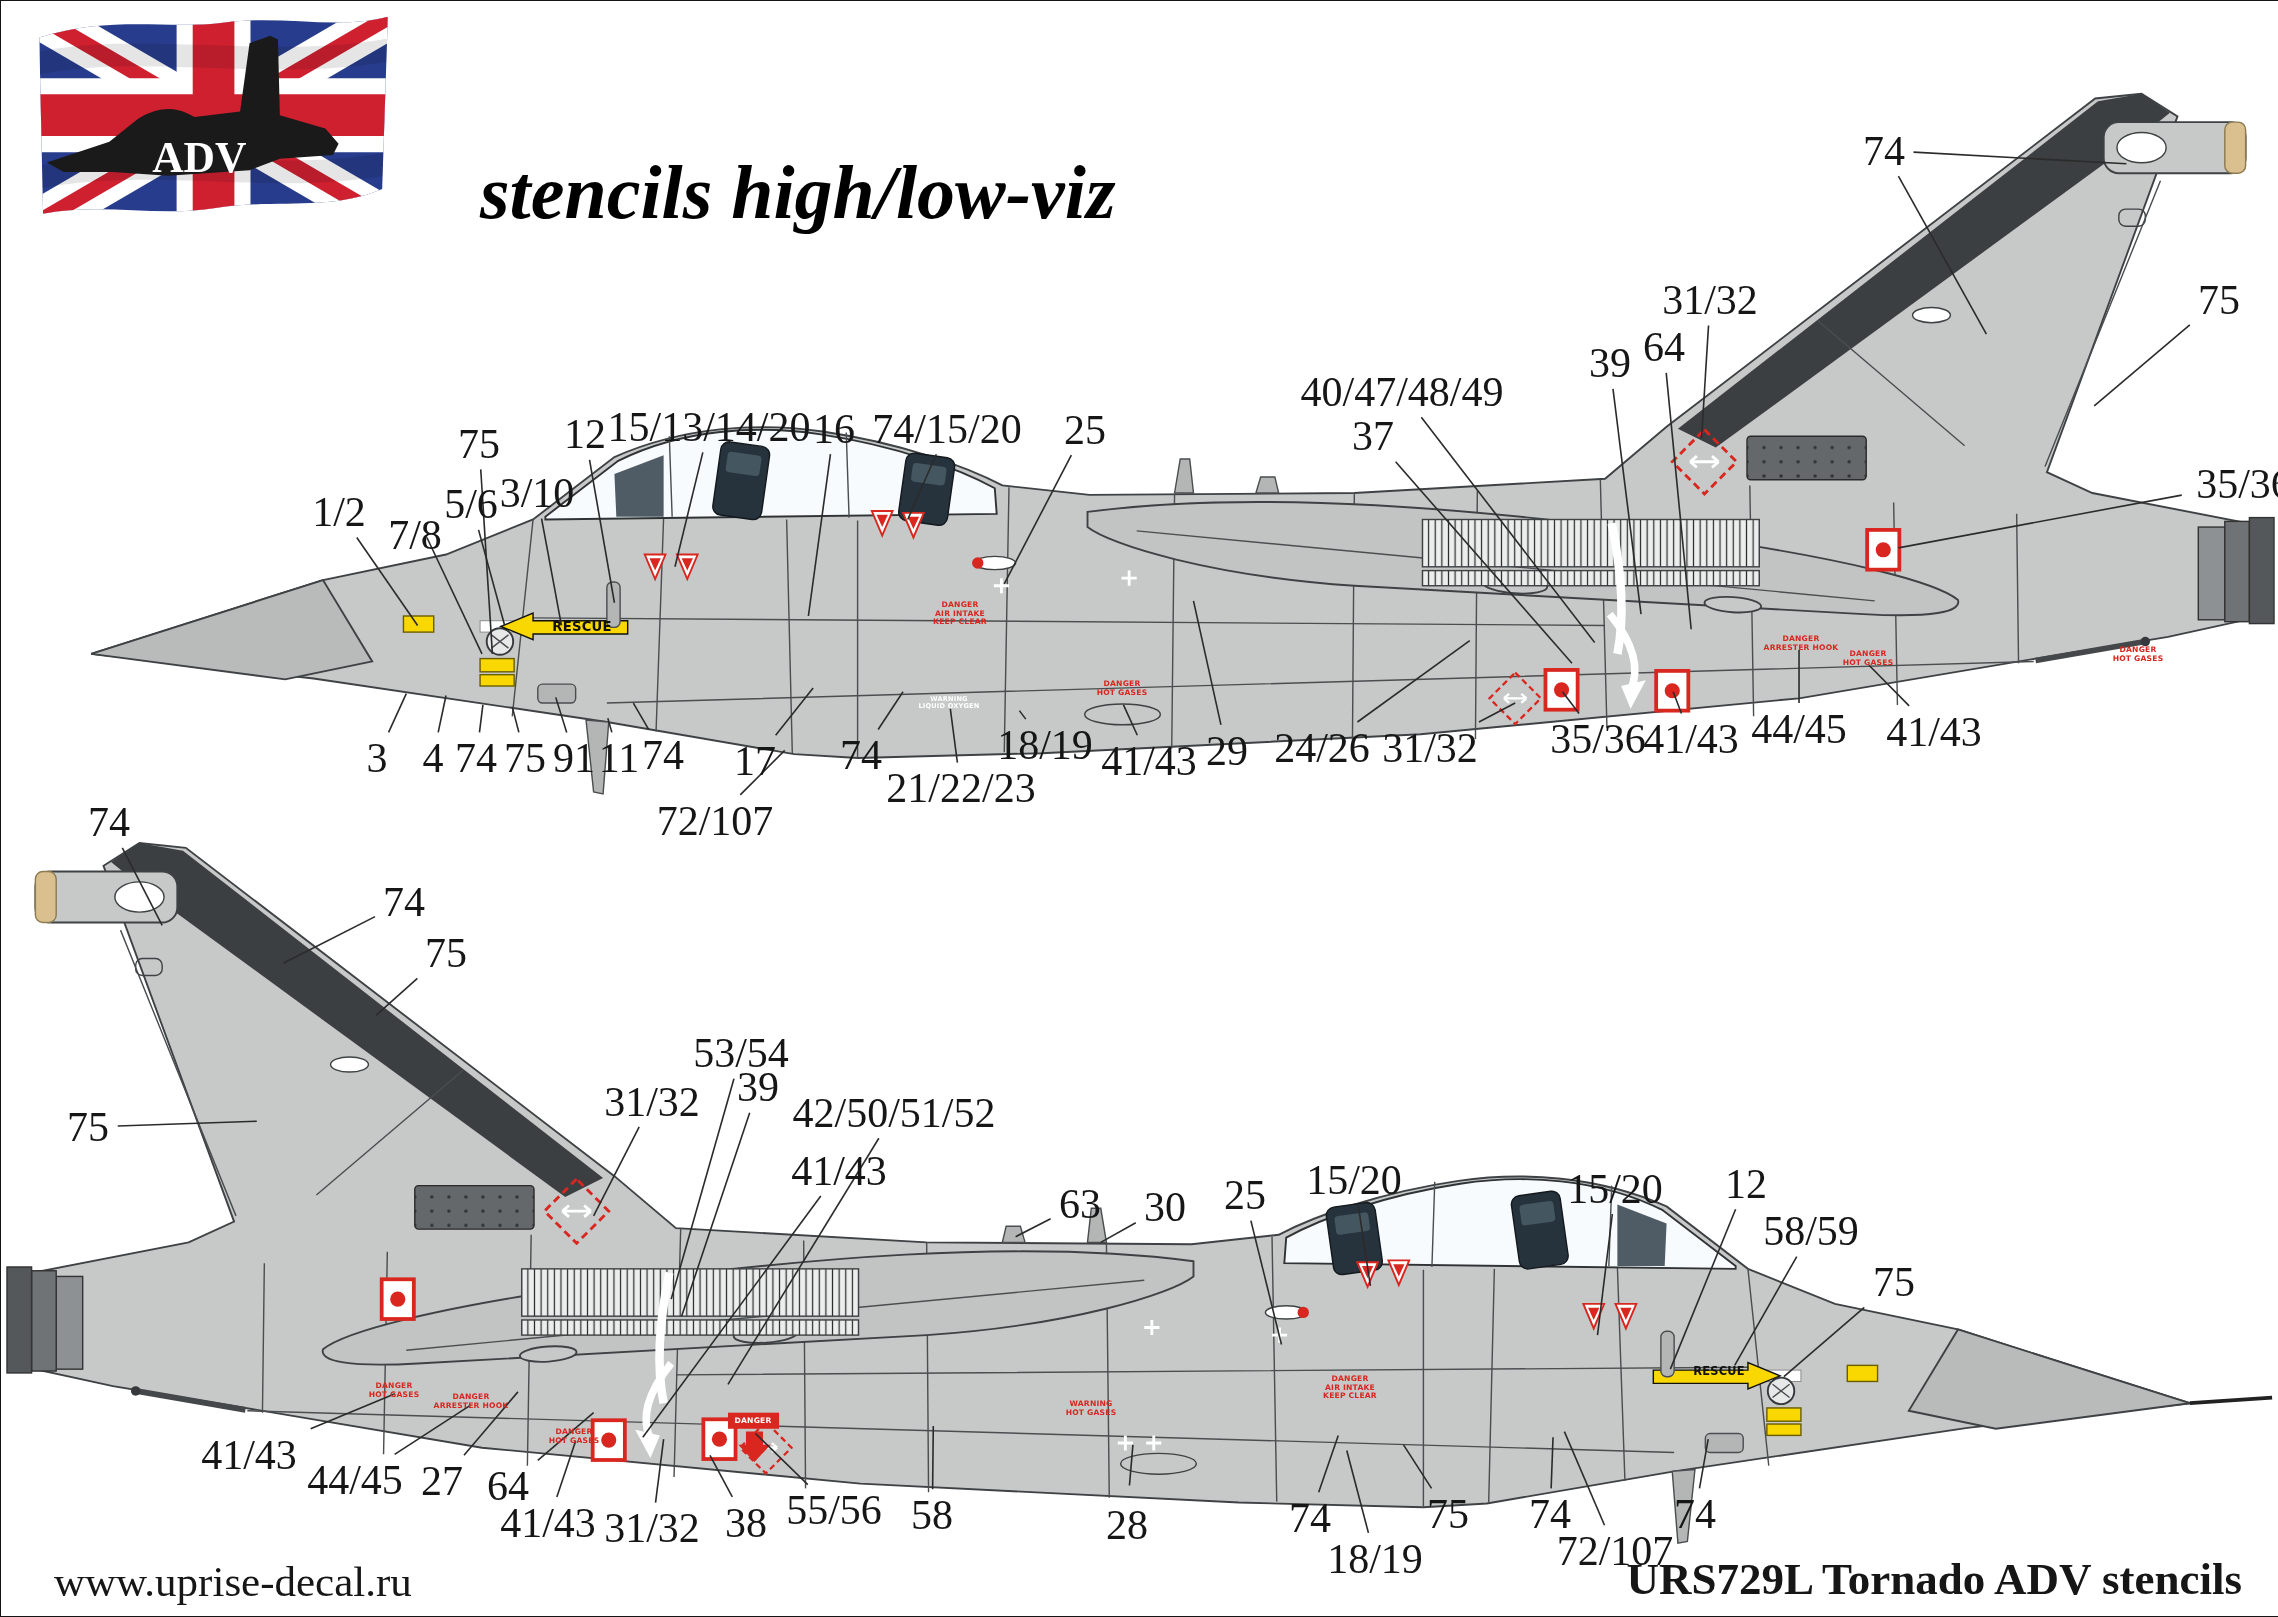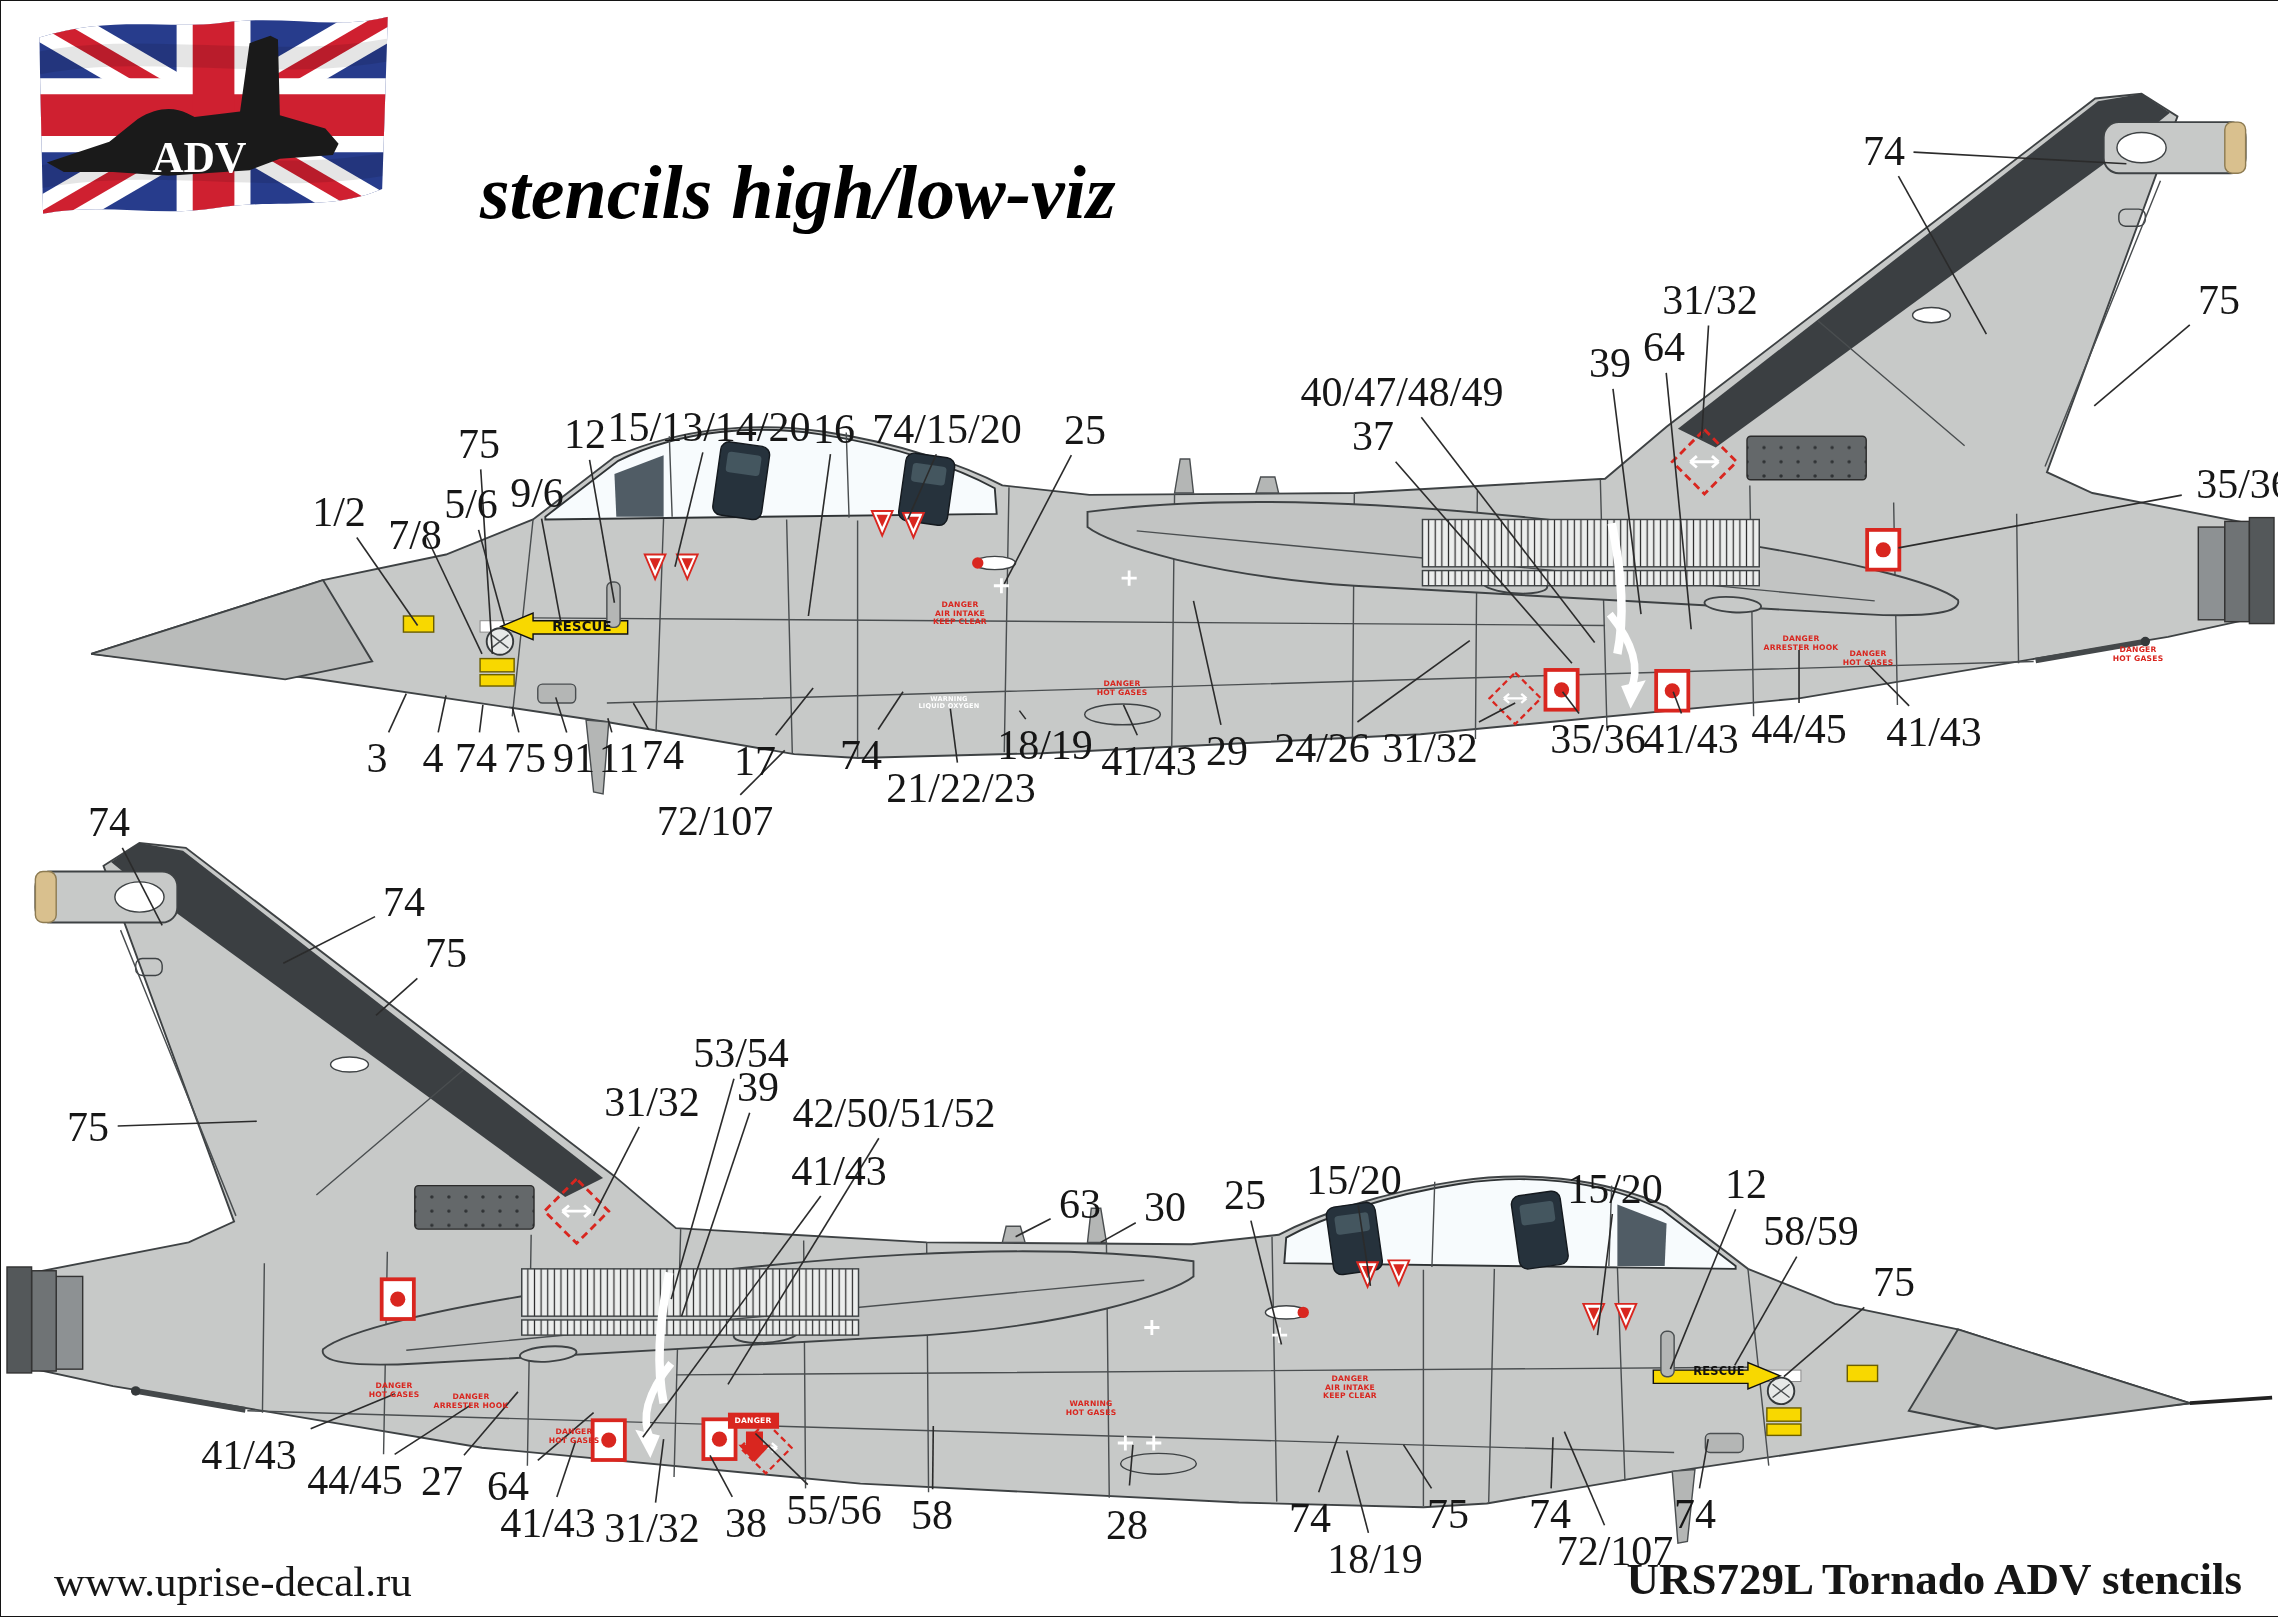--- a/index.html
+++ b/index.html
@@ -282,21 +282,21 @@
   <div class="subtitle">stencils high/low-viz</div>
 
   <div class="note">
   </div>
 
   <div id="labels">
       <div class="callout" style="left: 338px; top: 511px;">1/2</div>
       <div class="callout" style="left: 414px; top: 511px; margin-top: 23px;">7/8</div>
       <div class="callout" style="left: 470px; top: 503px;">5/6</div>
       <div class="callout" style="left: 478px; top: 443px;">75</div>
-      <div class="callout" style="left: 536px; top: 492px;">9/6</div>
+      <div class="callout" style="left: 536px; top: 492px;">3/10</div>
       <div class="callout" style="left: 584px; top: 433px;">12</div>
       <div class="callout" style="left: 708px; top: 426px;">15/13/14/20</div>
       <div class="callout" style="left: 833px; top: 428px;">16</div>
       <div class="callout" style="left: 946px; top: 428px;">74/15/20</div>
       <div class="callout" style="left: 1084px; top: 429px;">25</div>
       <div class="callout" style="left: 1401px; top: 391px;">40/47/48/49</div>
       <div class="callout" style="left: 1372px; top: 435px;">37</div>
       <div class="callout" style="left: 1609px; top: 362px;">39</div>
       <div class="callout" style="left: 1663px; top: 346px;">64</div>
       <div class="callout" style="left: 1709px; top: 299px;">31/32</div>

